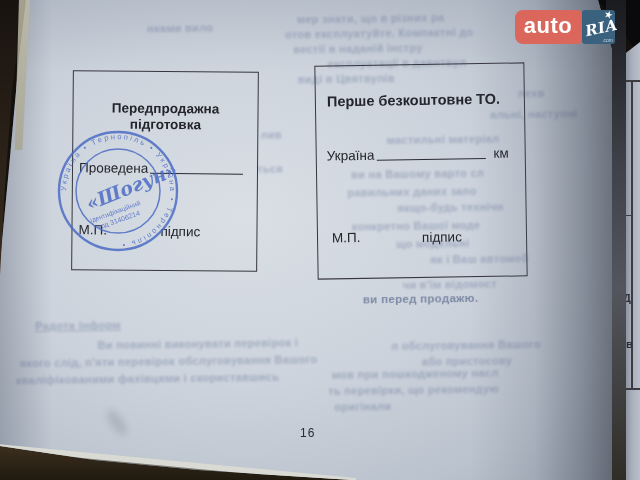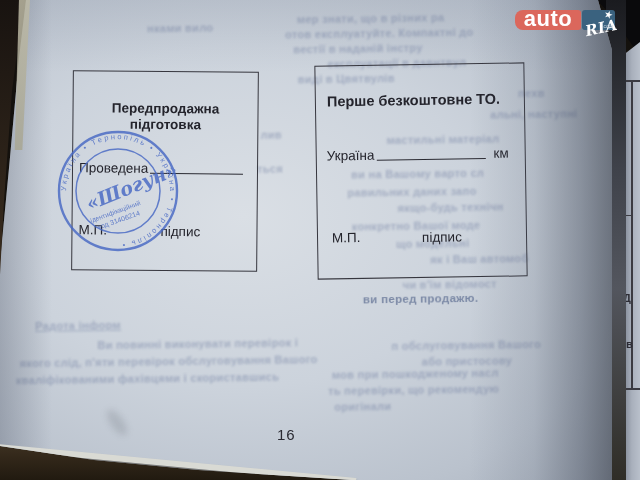--- a/index.html
+++ b/index.html
@@ -71,26 +71,26 @@
   .unit{margin-left:8px;}
   .mp-row{position:absolute;color:#24242c;font-size:13.5px;}
   .box1 .mp-row{left:6px;top:151px;width:100%;}
   .box2 .mp-row{left:14px;top:164px;width:100%;}
   .sign{position:absolute;left:82px;top:1px;}
   .box2 .sign{left:90px;}
 
   
   .stamp{position:absolute;left:55px;top:128px;opacity:.82;filter:blur(.55px);}
 
-  .page-number{position:absolute;left:277px;top:426px;color:#2a2a32;font-size:15px;letter-spacing:1px;}
+  .page-number{position:absolute;left:300px;top:426px;color:#2a2a32;font-size:12px;letter-spacing:1px;}
   .smudge{position:absolute;left:102px;top:416px;width:30px;height:13px;border-radius:50%;
           background:rgba(70,72,80,.16);filter:blur(3px);transform:rotate(55deg);}
 
   
-  .logo{position:absolute;left:515px;top:10px;display:flex;align-items:stretch;height:20px;}
+  .logo{position:absolute;left:515px;top:10px;display:flex;align-items:stretch;height:34px;}
   .logo-auto{display:flex;align-items:center;justify-content:center;width:66px;
              border-radius:8px 3px 3px 8px;color:#fff;font-size:22px;font-weight:bold;
              letter-spacing:.5px;padding-bottom:2px;}
   .logo-ria{position:relative;width:33px;border-radius:3px;margin-left:1px;}
   .logo-ria .ria{position:absolute;left:3px;top:9px;color:#fff;
         font-family:"DejaVu Serif",serif;font-weight:bold;font-style:italic;
         font-size:15px;letter-spacing:.5px;transform:rotate(-12deg);}
   .logo-ria .star{position:absolute;right:2px;top:-1px;color:#fff;font-size:10px;transform:rotate(18deg);}
   .logo-ria .tld{position:absolute;right:2px;bottom:1px;color:#c9d6e0;font-size:5px;}
 </style>

